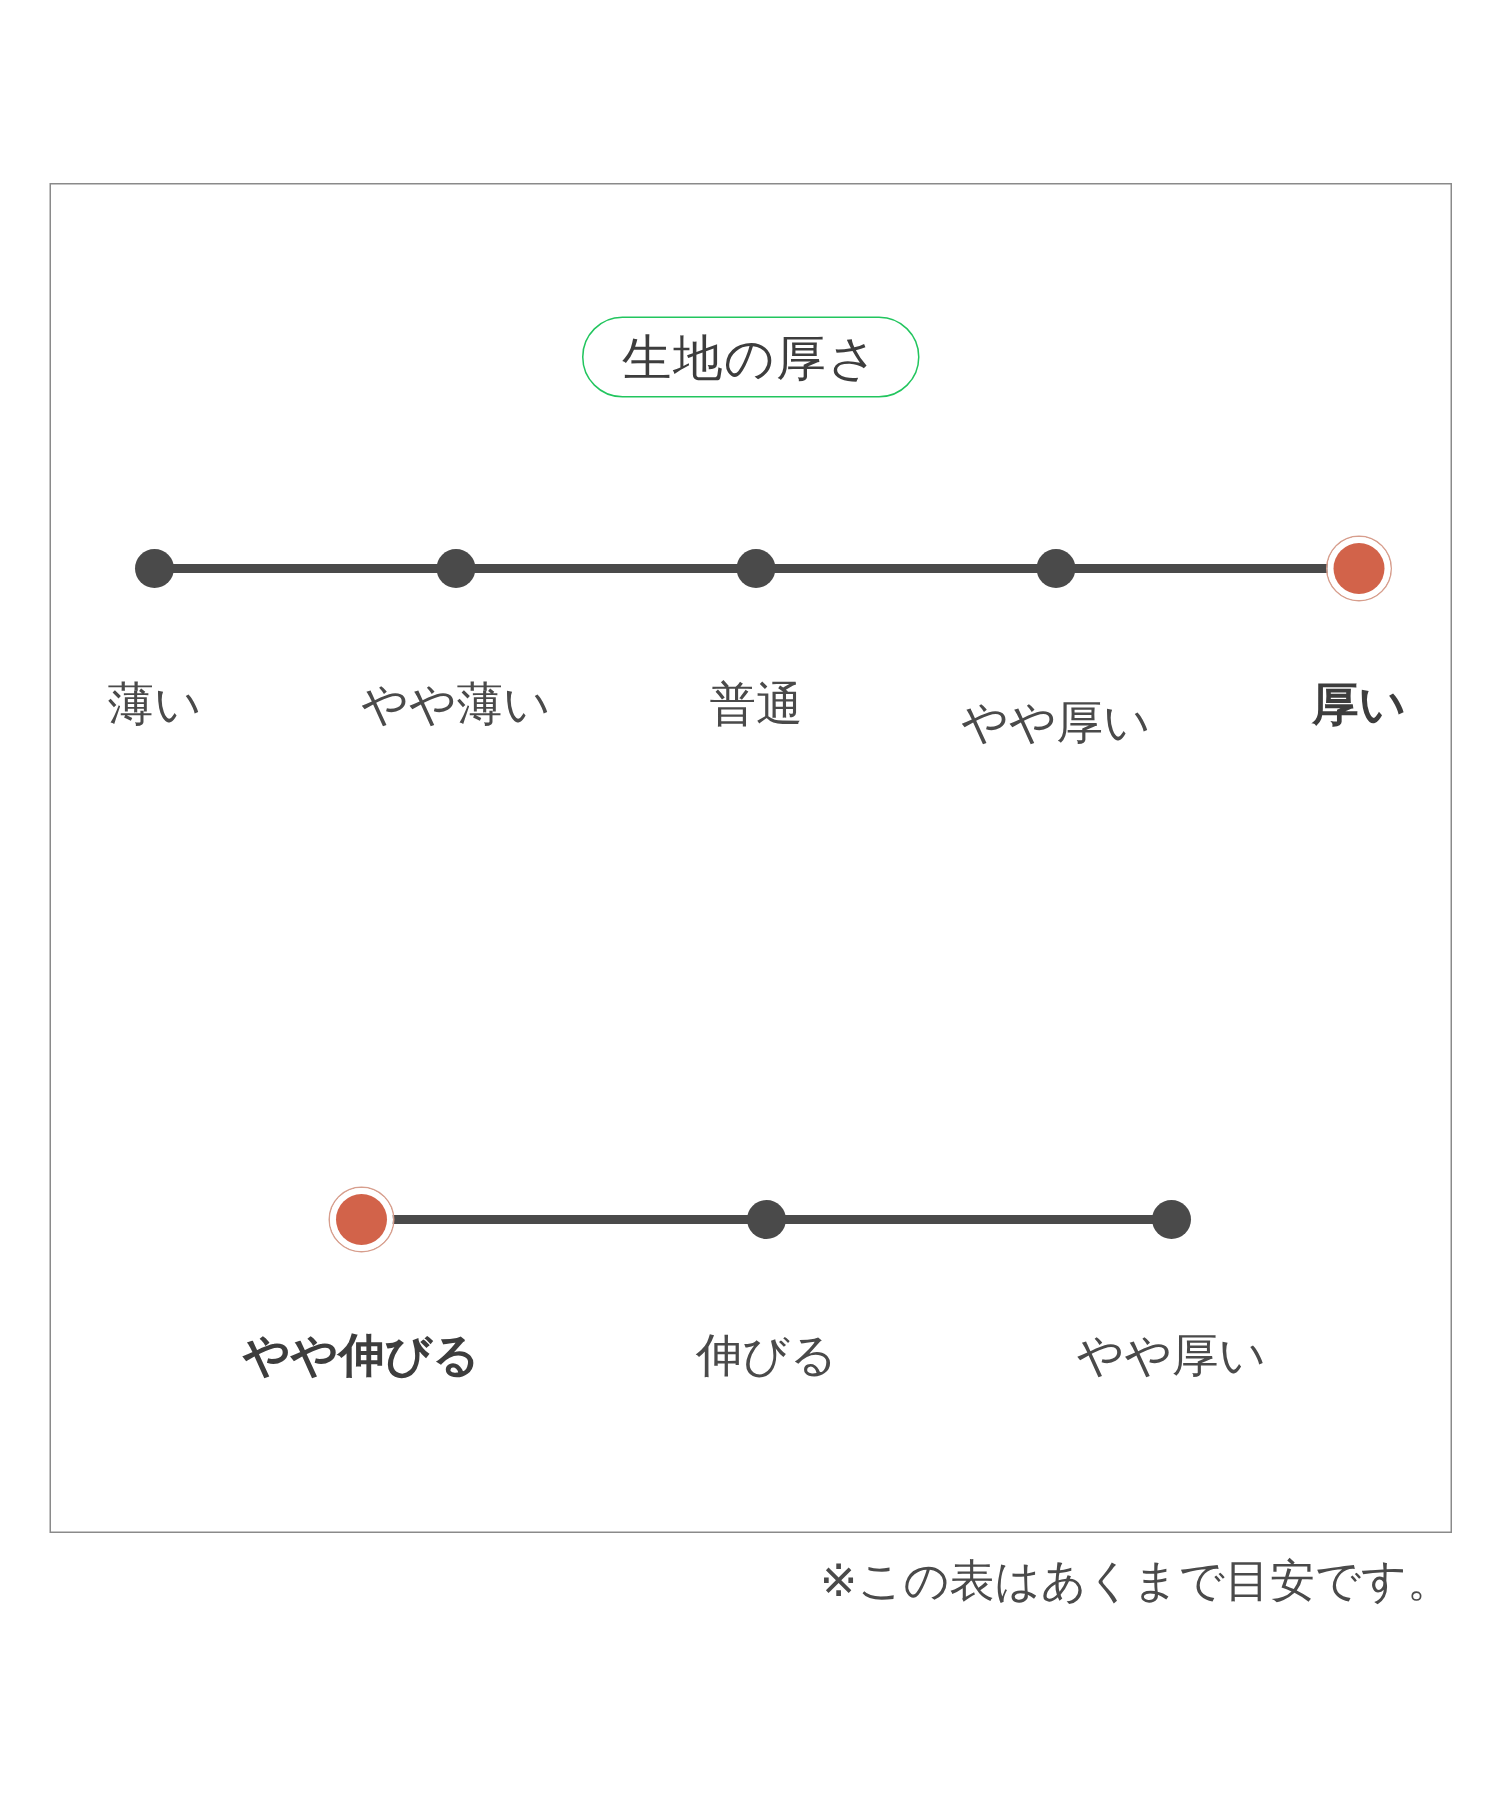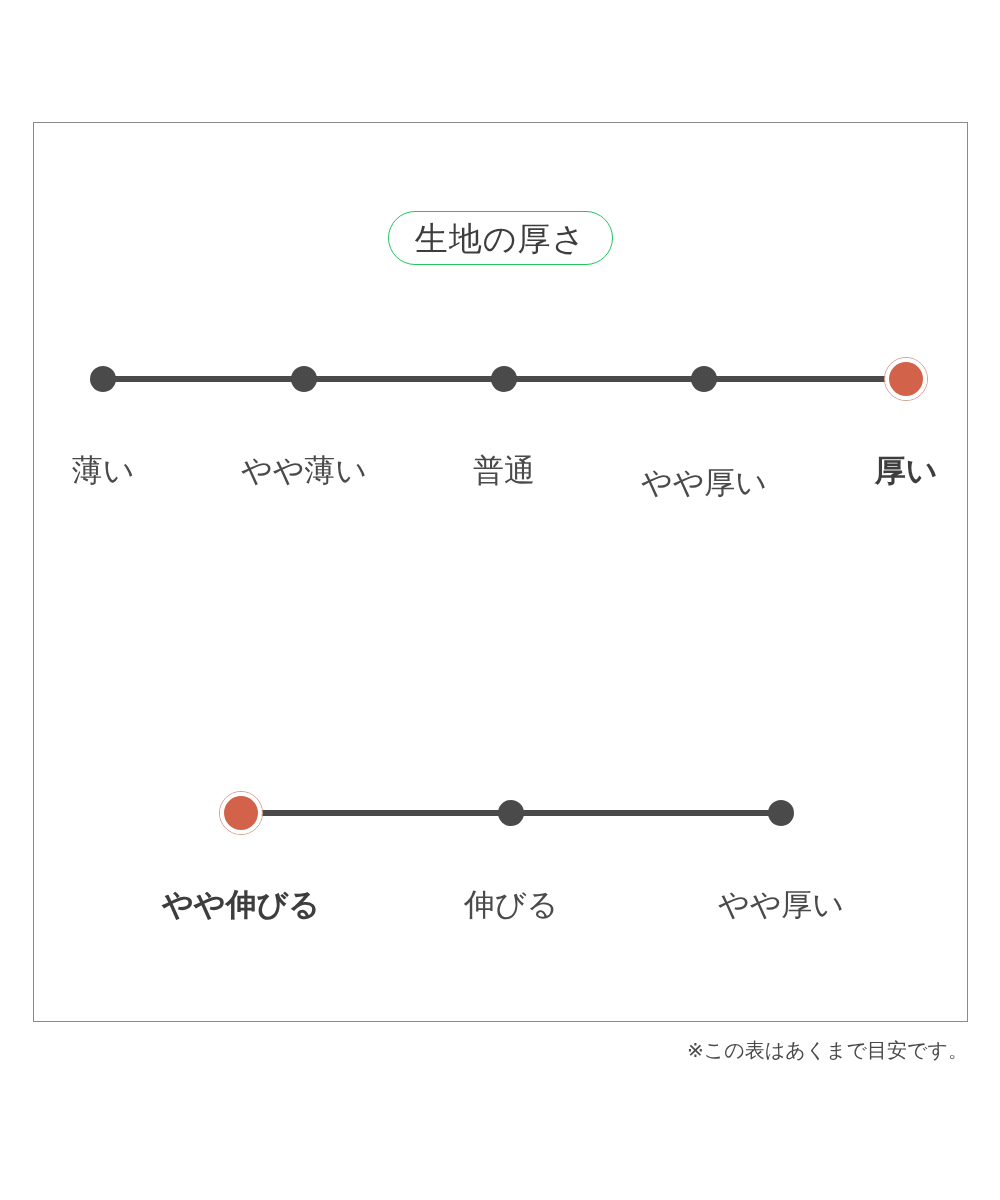--- a/index.html
+++ b/index.html
@@ -114,21 +114,21 @@
   .tick-label.selected {
     font-weight: bold;
     color: #3d3d3d;
   }
 
   
   #footnote {
     position: absolute;
     right: 32px;
     top: 1040px;
-    font-size: 20px;
+    font-size: 30px;
     line-height: 1;
     color: #4a4a4a;
     white-space: nowrap;
   }
 </style>
 </head>
 <body>
 
 <div id="frame">
 

